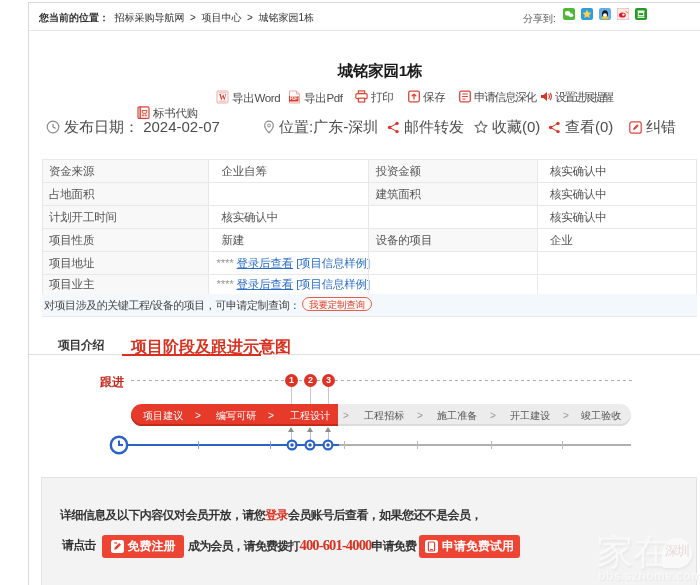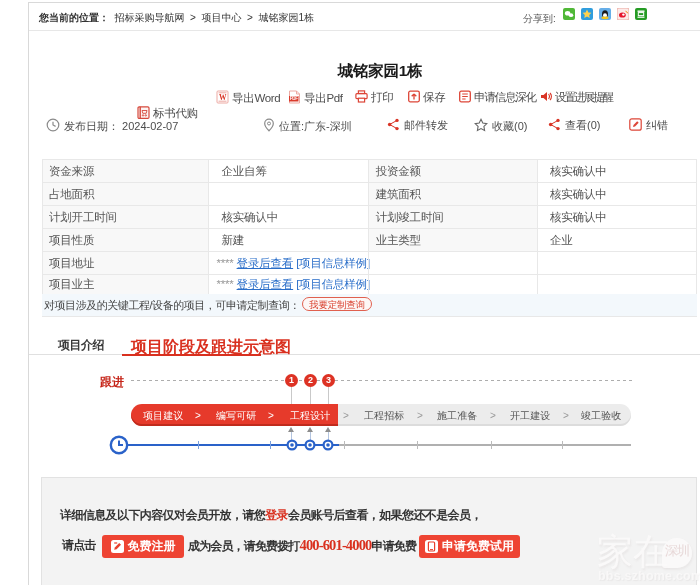--- a/index.html
+++ b/index.html
@@ -11,21 +11,21 @@
 .b-left { position:absolute; left:28px; top:2px; width:1px; bottom:0; background:#d9d9d9; }
 .crumb-line { position:absolute; left:29px; top:30px; right:0; height:1px; background:#e7e7e7; }
 .crumb { position:absolute; left:39px; top:11px; font-size:10px; color:#333; }
 .crumb b { color:#333; }
 .share-label { position:absolute; left:523px; top:12px; font-size:10px; color:#555; }
 .title { position:absolute; left:60px; right:0; top:61px; text-align:center; font-size:15.5px; letter-spacing:-0.3px; font-weight:bold; color:#1a1a1a; }
 
 .act { position:absolute; top:90px; font-size:11.5px; letter-spacing:-0.3px; color:#4d4d4d; white-space:nowrap; }
 .act svg { vertical-align:-2px; margin-right:3px; }
 
-.meta { position:absolute; top:118px; font-size:11px; color:#4d4d4d; white-space:nowrap;text-align:right; }
+.meta { position:absolute; top:118px; font-size:15px; color:#4d4d4d; white-space:nowrap;text-align:right; }
 .meta svg { vertical-align:-2px; margin-right:4px; }
 
 .tbl-row { position:absolute; left:42px; width:655px; }
 .cell { position:absolute; top:0; bottom:0; font-size:11.5px; letter-spacing:-0.2px; color:#555; line-height:inherit; overflow:hidden; white-space:nowrap; }
 .lab { background:#f8f8f8; padding-left:7px; }
 .val { background:#fff; padding-left:13px; }
 .hline { position:absolute; left:42px; width:655px; height:1px; background:#e8e8e8; }
 .vline { position:absolute; width:1px; background:#e8e8e8; }
 a.blue { color:#2a6ec9; text-decoration:underline; }
 span.blue { color:#2a6ec9; }
@@ -175,27 +175,26 @@
       </div>
 <div class="tbl-row" style="top:183px;height:22px;line-height:22px;">
         <div class="cell lab" style="left:0;width:166.5px;">占地面积</div>
         <div class="cell val" style="left:166.5px;width:160.2px;"></div>
         <div class="cell lab" style="left:326.7px;width:168.3px;">建筑面积</div>
         <div class="cell val" style="left:495px;right:0;">核实确认中</div>
       </div>
 <div class="tbl-row" style="top:206px;height:22px;line-height:22px;">
         <div class="cell lab" style="left:0;width:166.5px;">计划开工时间</div>
         <div class="cell val" style="left:166.5px;width:160.2px;">核实确认中</div>
-        <div class="cell lab" style="left:326.7px;width:168.3px;">计划竣工时间</div>
         <div class="cell val" style="left:495px;right:0;">核实确认中</div>
       </div>
 <div class="tbl-row" style="top:229px;height:22px;line-height:22px;">
         <div class="cell lab" style="left:0;width:166.5px;">项目性质</div>
         <div class="cell val" style="left:166.5px;width:160.2px;">新建</div>
-        <div class="cell lab" style="left:326.7px;width:168.3px;">业主类型</div>
+        <div class="cell lab" style="left:326.7px;width:168.3px;">设备的项目</div>
         <div class="cell val" style="left:495px;right:0;">企业</div>
       </div>
 <div class="tbl-row" style="top:252px;height:22px;line-height:22px;">
         <div class="cell lab" style="left:0;width:166.5px;">项目地址</div>
         <div class="cell val" style="left:166.5px;right:0;padding-left:8px;"><span style="color:#999;">**** </span><a class="blue">登录后查看</a> <span class="blue">[项目信息样例]</span></div>
       </div>
 <div class="tbl-row" style="top:275px;height:19px;line-height:19px;">
         <div class="cell lab" style="left:0;width:166.5px;">项目业主</div>
         <div class="cell val" style="left:166.5px;right:0;padding-left:8px;"><span style="color:#999;">**** </span><a class="blue">登录后查看</a> <span class="blue">[项目信息样例]</span></div>
       </div>

